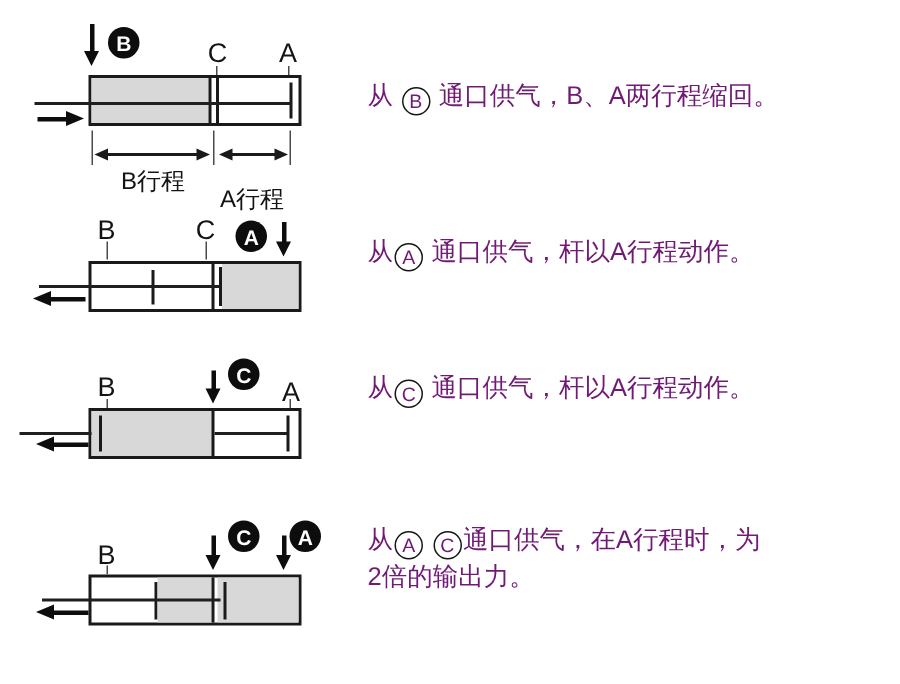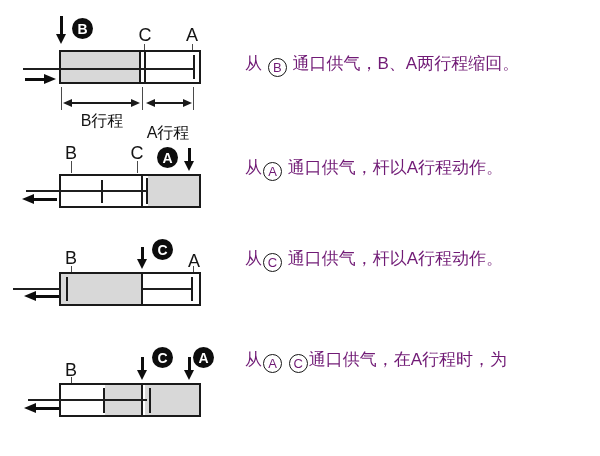--- a/index.html
+++ b/index.html
@@ -141,15 +141,15 @@
     <div class="cyl" style="left:59px;top:383px"></div>
     <div class="vpiston" style="left:103px;top:388px;height:25px"></div>
     <div class="fill" style="left:105px;top:385px;width:36px;height:30px"></div>
     <div class="vpiston" style="left:141px;top:385px;height:30px"></div>
     <div class="fill" style="left:145px;top:385px;width:54px;height:30px"></div>
     <div class="vpiston" style="left:149px;top:388px;height:25px"></div>
     <div class="rod" style="left:28px;top:399px;width:119px"></div>
     <div class="marr-head-l" style="left:24px;top:403px"></div>
     <div class="marr-line" style="left:35px;top:407px;width:24px"></div>
   </div>
-  <div class="caption" style="top:348px"><span>从</span><span class="cap-circle">A</span><span> </span><span class="cap-circle">C</span><span>通口供气，在A行程时，为</span><br></div>
+  <div class="caption" style="top:348px"><span>从</span><span class="cap-circle">A</span><span> </span><span class="cap-circle">C</span><span>通口供气，在A行程时，为</span><br><span>2倍的输出力。</span></div>
 
 </div>
 
 </body></html>

